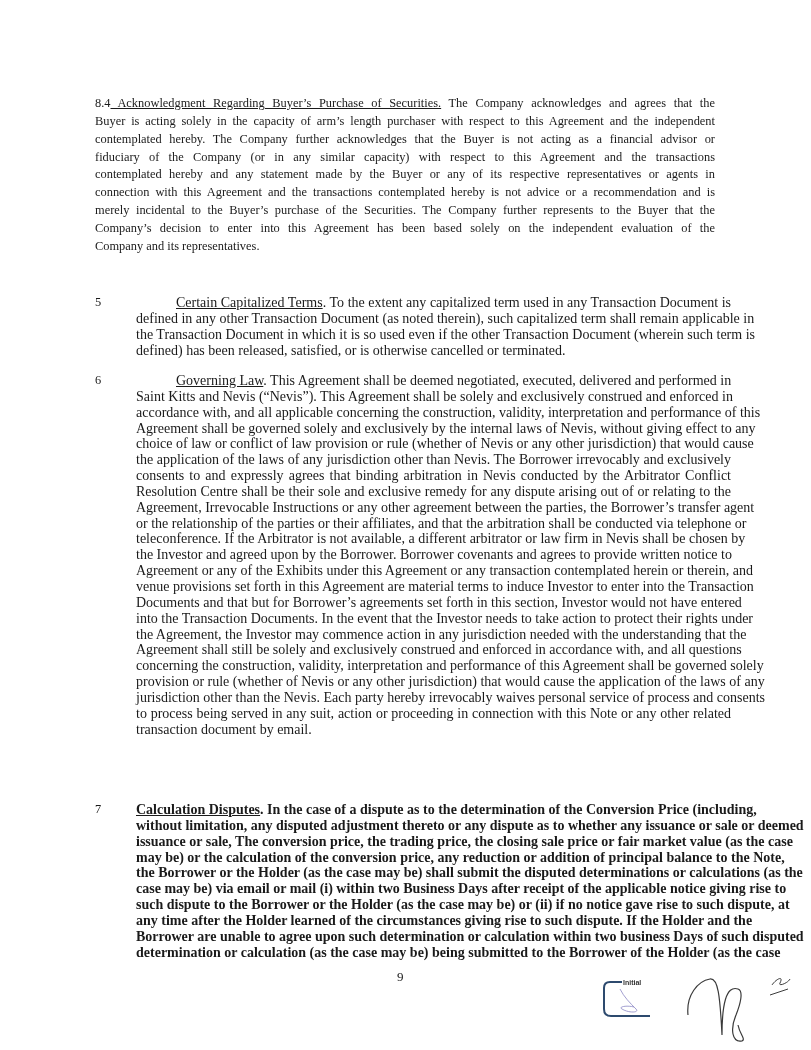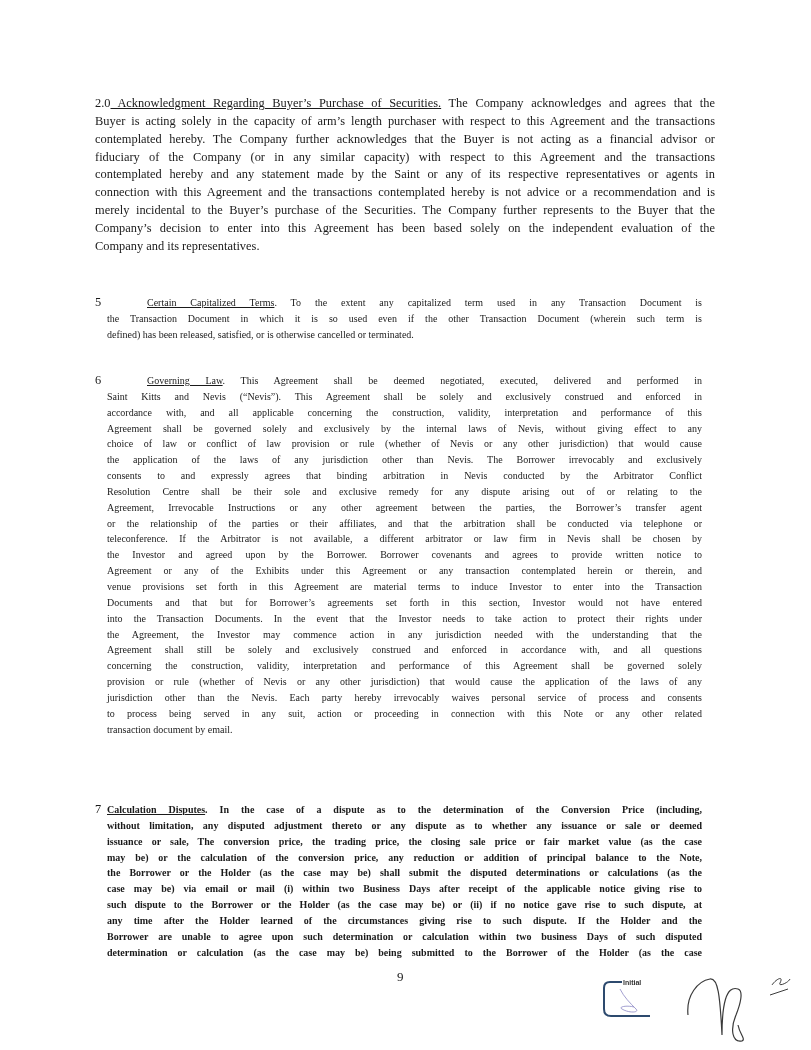--- a/index.html
+++ b/index.html
@@ -5,51 +5,52 @@
   html, body { margin: 0; padding: 0; background: #ffffff; }
   body { width: 811px; height: 1050px; position: relative; overflow: hidden;
          font-family: "Liberation Serif", serif; color: #1a1a1a; }
   .page { position: absolute; left: 0; top: 0; width: 811px; height: 1050px; background: #fff; }
   .para { position: absolute; font-size: 12.4px; line-height: 17.85px; text-align: justify; }
   .para .line { display: block; text-align: justify; text-align-last: justify; white-space: nowrap; height: 17.85px; }
   .para .line.last { text-align-last: left; }
   .u { text-decoration: underline; }
   #p47 { left: 95px; top: 95px; width: 620px; }
   .num { position: absolute; font-size: 12.4px; line-height: 15.85px; }
-  .sec { position: absolute; left: 107px; width: 595px; font-size: 10px; line-height: 15.85px; }
+  .sec { position: absolute; left: 136px; width: 595px; font-size: 14px; line-height: 15.85px; }
   .sec .line { display: block; text-align: justify; text-align-last: justify; white-space: nowrap; height: 15.85px; }
   .sec .line.last { text-align-last: left; }
   .sec .line.indent { padding-left: 40px; }
   #n5 { left: 95px; top: 295px; } #s5 { top: 295px; }
   #n6 { left: 95px; top: 373px; } #s6 { top: 373px; }
   #n7 { left: 95px; top: 802px; } #s7 { top: 802px; font-weight: bold; }
   #pagenum { position: absolute; left: 397px; top: 969px; font-size: 13px; }
   #initial-box { position: absolute; left: 600px; top: 975px; width: 52px; height: 45px; }
   #signature { position: absolute; left: 680px; top: 965px; width: 125px; height: 80px; }
 </style>
 </head>
 <body>
 
 <div class="page">
 
   <div class="para" id="p47">
-    <span class="line"><span>2.0</span><span class="u"> Acknowledgment Regarding Buyer’s Purchase of Securities.</span><span> The Company acknowledges and agrees that the</span></span>
-    <span class="line">Buyer is acting solely in the capacity of arm’s length purchaser with respect to this Agreement and the transactions</span>
+    <span class="line"><span>8.4</span><span class="u"> Acknowledgment Regarding Buyer’s Purchase of Securities.</span><span> The Company acknowledges and agrees that the</span></span>
+    <span class="line">Buyer is acting solely in the capacity of arm’s length purchaser with respect to this Agreement and the independent</span>
     <span class="line">contemplated hereby. The Company further acknowledges that the Buyer is not acting as a financial advisor or</span>
     <span class="line">fiduciary of the Company (or in any similar capacity) with respect to this Agreement and the transactions</span>
-    <span class="line">contemplated hereby and any statement made by the Saint or any of its respective representatives or agents in</span>
+    <span class="line">contemplated hereby and any statement made by the Buyer or any of its respective representatives or agents in</span>
     <span class="line">connection with this Agreement and the transactions contemplated hereby is not advice or a recommendation and is</span>
     <span class="line">merely incidental to the Buyer’s purchase of the Securities. The Company further represents to the Buyer that the</span>
     <span class="line">Company’s decision to enter into this Agreement has been based solely on the independent evaluation of the</span>
     <span class="line last">Company and its representatives.</span>
   </div>
 
   <div class="num" id="n5">5</div>
   <div class="sec" id="s5">
     <span class="line indent"><span class="u">Certain Capitalized Terms</span><span>. To the extent any capitalized term used in any Transaction Document is</span></span>
+    <span class="line">defined in any other Transaction Document (as noted therein), such capitalized term shall remain applicable in</span>
     <span class="line">the Transaction Document in which it is so used even if the other Transaction Document (wherein such term is</span>
     <span class="line last">defined) has been released, satisfied, or is otherwise cancelled or terminated.</span>
   </div>
 
   <div class="num" id="n6">6</div>
   <div class="sec" id="s6">
     <span class="line indent"><span class="u">Governing Law</span><span>. This Agreement shall be deemed negotiated, executed, delivered and performed in</span></span>
     <span class="line">Saint Kitts and Nevis (“Nevis”). This Agreement shall be solely and exclusively construed and enforced in</span>
     <span class="line">accordance with, and all applicable concerning the construction, validity, interpretation and performance of this</span>
     <span class="line">Agreement shall be governed solely and exclusively by the internal laws of Nevis, without giving effect to any</span>

